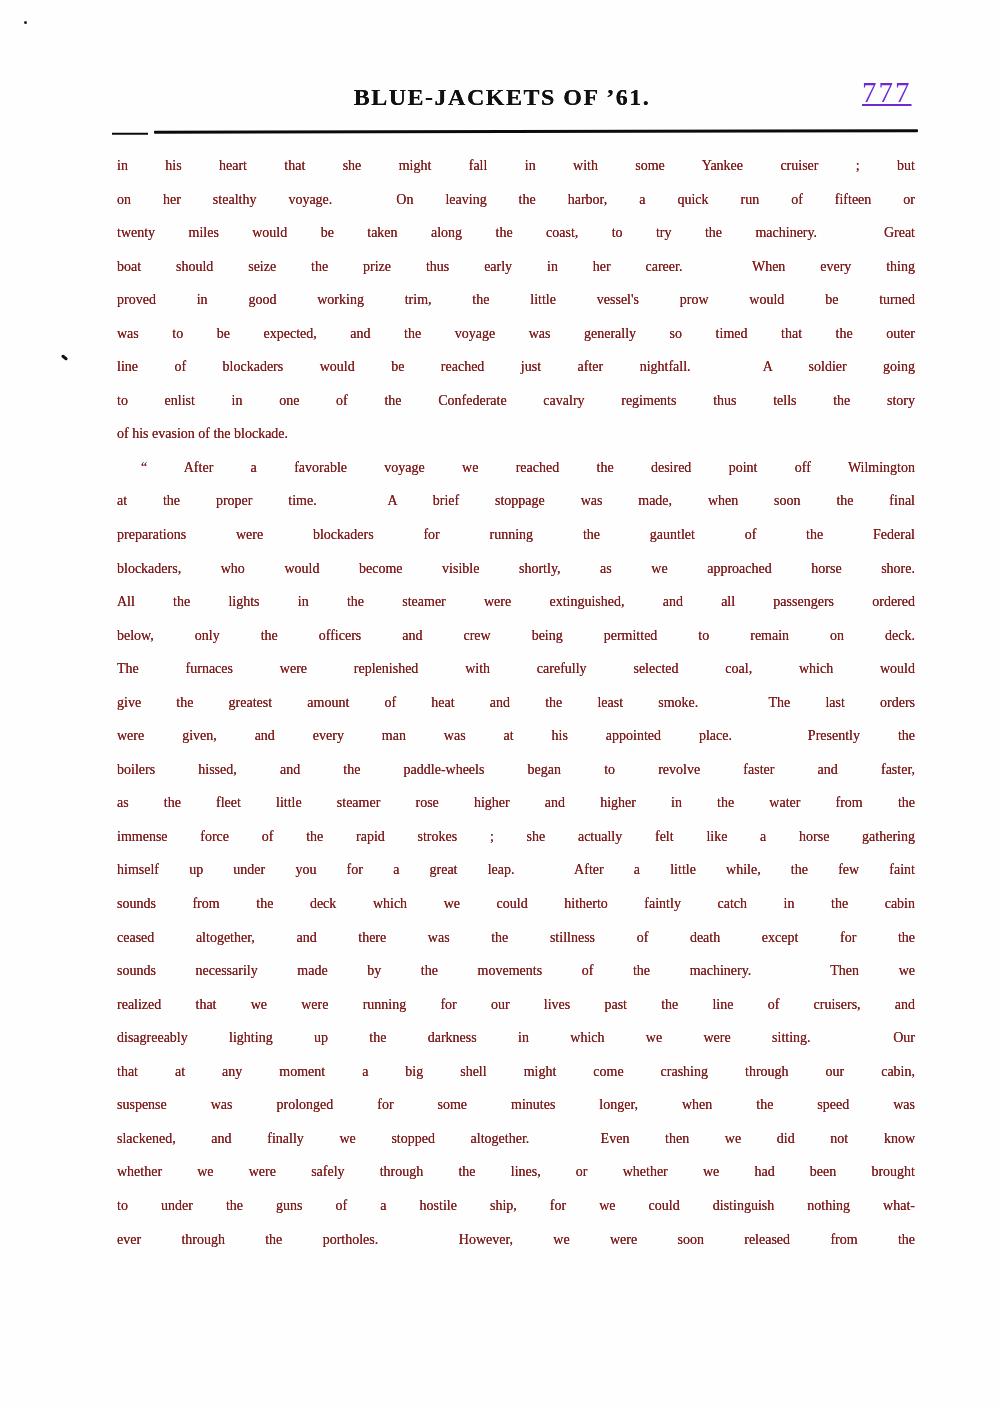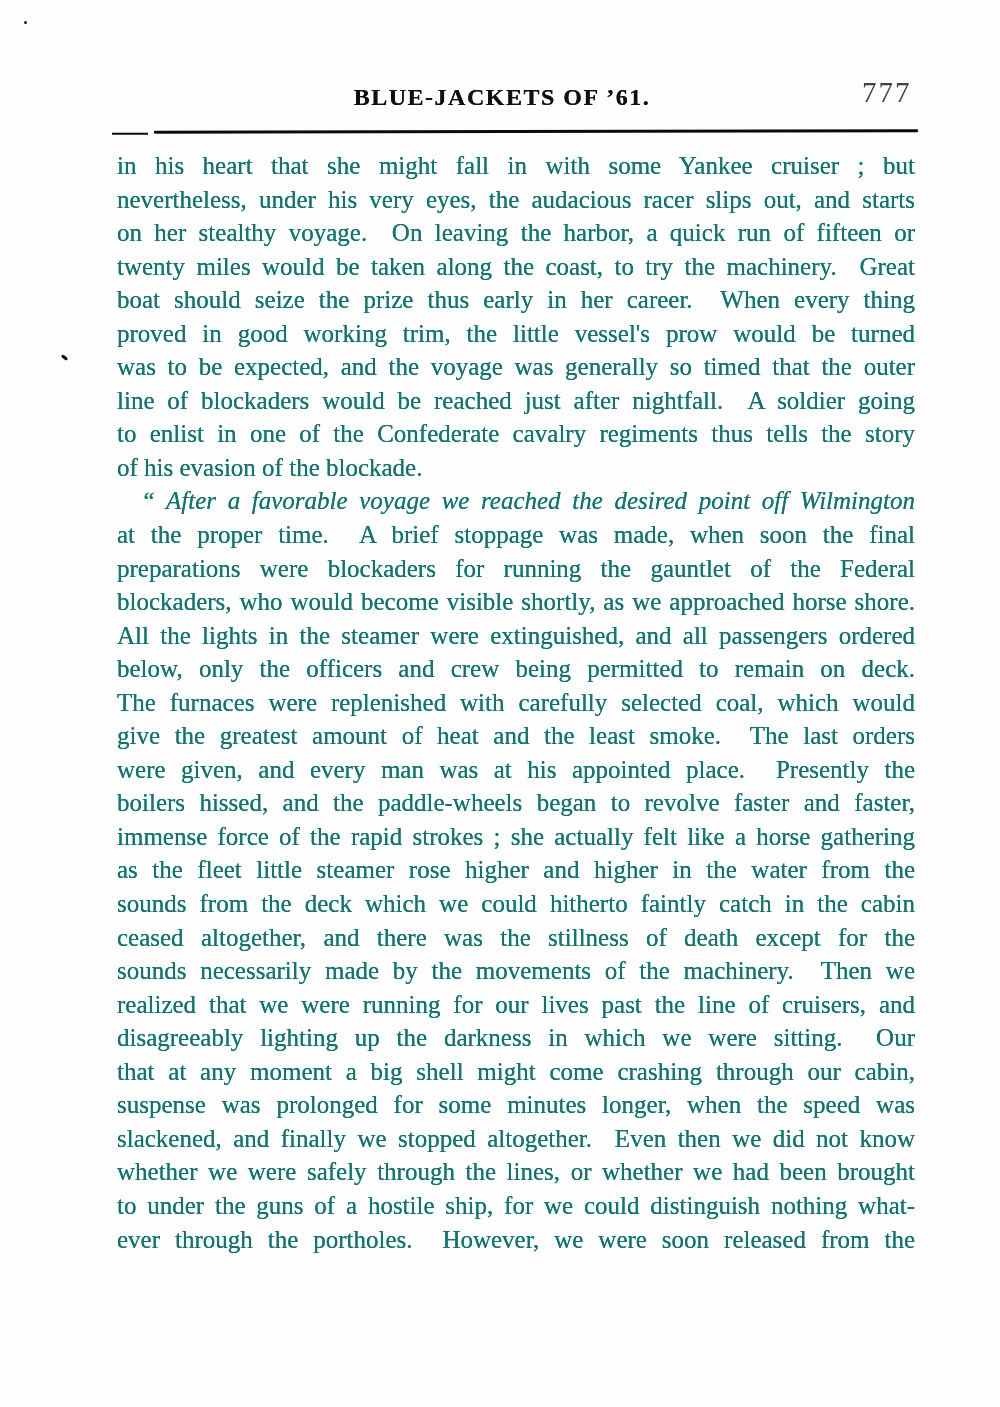--- a/index.html
+++ b/index.html
@@ -32,21 +32,22 @@
     color: #101010;
     text-shadow: 0 0 0.3px currentColor;
   }
   .page-number {
     position: absolute;
     left: 862px;
     top: 76px;
     font-size: 29px;
     font-weight: 400;
     letter-spacing: 2px;
-    color: #404040;
+    color: #6d28d9;
+    text-decoration: underline;
   }
 
   
   .rule {
     position: absolute;
     left: 112px;
     top: 129px;
     width: 806px;
     height: 5px;
     display: flex;
@@ -57,39 +58,38 @@
   .rule-seg-1 { width: 36px; height: 2px; margin-top: 2px; }
   .rule-gap  { width: 6px; height: 1px; }
   .rule-seg-2 { flex: 1 1 auto; height: 3px; border-radius: 1px; }
 
   
   .body-text {
     position: absolute;
     left: 117px;
     top: 149px;
     width: 798px;
-    font-size: 25px;
+    font-size: 14px;
     line-height: 33.55px;
-    color: #0f766e;
+    color: #7f1d1d;
     text-shadow: 0 0 0.3px currentColor;
   }
   .line {
     height: 33.55px;
     text-align: justify;
     text-align-last: justify;
     white-space: normal;
     overflow: visible;
   }
   .line.no-just {
     text-align: right;
     text-align-last: left;
   }
   .line.indent {
     padding-left: 24px;
-    font-style: italic;
   }
 
   
   .speck-top {
     position: absolute;
     left: 24px;
     top: 21px;
     width: 3px;
     height: 3px;
     background: #222;
@@ -120,41 +120,41 @@
   <div class="rule">
     <div class="rule-seg rule-seg-1"></div>
     <div class="rule-gap"></div>
     <div class="rule-seg rule-seg-2"></div>
   </div>
 
   <div class="speck-margin"></div>
 
   <div class="body-text" id="body-lines">
       <div class="line">in his heart that she might fall in with some Yankee cruiser ; but</div>
-      <div class="line">nevertheless, under his very eyes, the audacious racer slips out, and starts</div>
       <div class="line">on her stealthy voyage.&nbsp; On leaving the harbor, a quick run of fifteen or</div>
       <div class="line">twenty miles would be taken along the coast, to try the machinery.&nbsp; Great</div>
       <div class="line">boat should seize the prize thus early in her career.&nbsp; When every thing</div>
       <div class="line">proved in good working trim, the little vessel's prow would be turned</div>
       <div class="line">was to be expected, and the voyage was generally so timed that the outer</div>
       <div class="line">line of blockaders would be reached just after nightfall.&nbsp; A soldier going</div>
       <div class="line">to enlist in one of the Confederate cavalry regiments thus tells the story</div>
       <div class="line no-just">of his evasion of the blockade.</div>
       <div class="line indent">“ After a favorable voyage we reached the desired point off Wilmington</div>
       <div class="line">at the proper time.&nbsp; A brief stoppage was made, when soon the final</div>
       <div class="line">preparations were blockaders for running the gauntlet of the Federal</div>
       <div class="line">blockaders, who would become visible shortly, as we approached horse shore.</div>
       <div class="line">All the lights in the steamer were extinguished, and all passengers ordered</div>
       <div class="line">below, only the officers and crew being permitted to remain on deck.</div>
       <div class="line">The furnaces were replenished with carefully selected coal, which would</div>
       <div class="line">give the greatest amount of heat and the least smoke.&nbsp; The last orders</div>
       <div class="line">were given, and every man was at his appointed place.&nbsp; Presently the</div>
       <div class="line">boilers hissed, and the paddle-wheels began to revolve faster and faster,</div>
+      <div class="line">as the fleet little steamer rose higher and higher in the water from the</div>
       <div class="line">immense force of the rapid strokes ; she actually felt like a horse gathering</div>
-      <div class="line">as the fleet little steamer rose higher and higher in the water from the</div>
+      <div class="line">himself up under you for a great leap.&nbsp; After a little while, the few faint</div>
       <div class="line">sounds from the deck which we could hitherto faintly catch in the cabin</div>
       <div class="line">ceased altogether, and there was the stillness of death except for the</div>
       <div class="line">sounds necessarily made by the movements of the machinery.&nbsp; Then we</div>
       <div class="line">realized that we were running for our lives past the line of cruisers, and</div>
       <div class="line">disagreeably lighting up the darkness in which we were sitting.&nbsp; Our</div>
       <div class="line">that at any moment a big shell might come crashing through our cabin,</div>
       <div class="line">suspense was prolonged for some minutes longer, when the speed was</div>
       <div class="line">slackened, and finally we stopped altogether.&nbsp; Even then we did not know</div>
       <div class="line">whether we were safely through the lines, or whether we had been brought</div>
       <div class="line">to under the guns of a hostile ship, for we could distinguish nothing what-</div>

